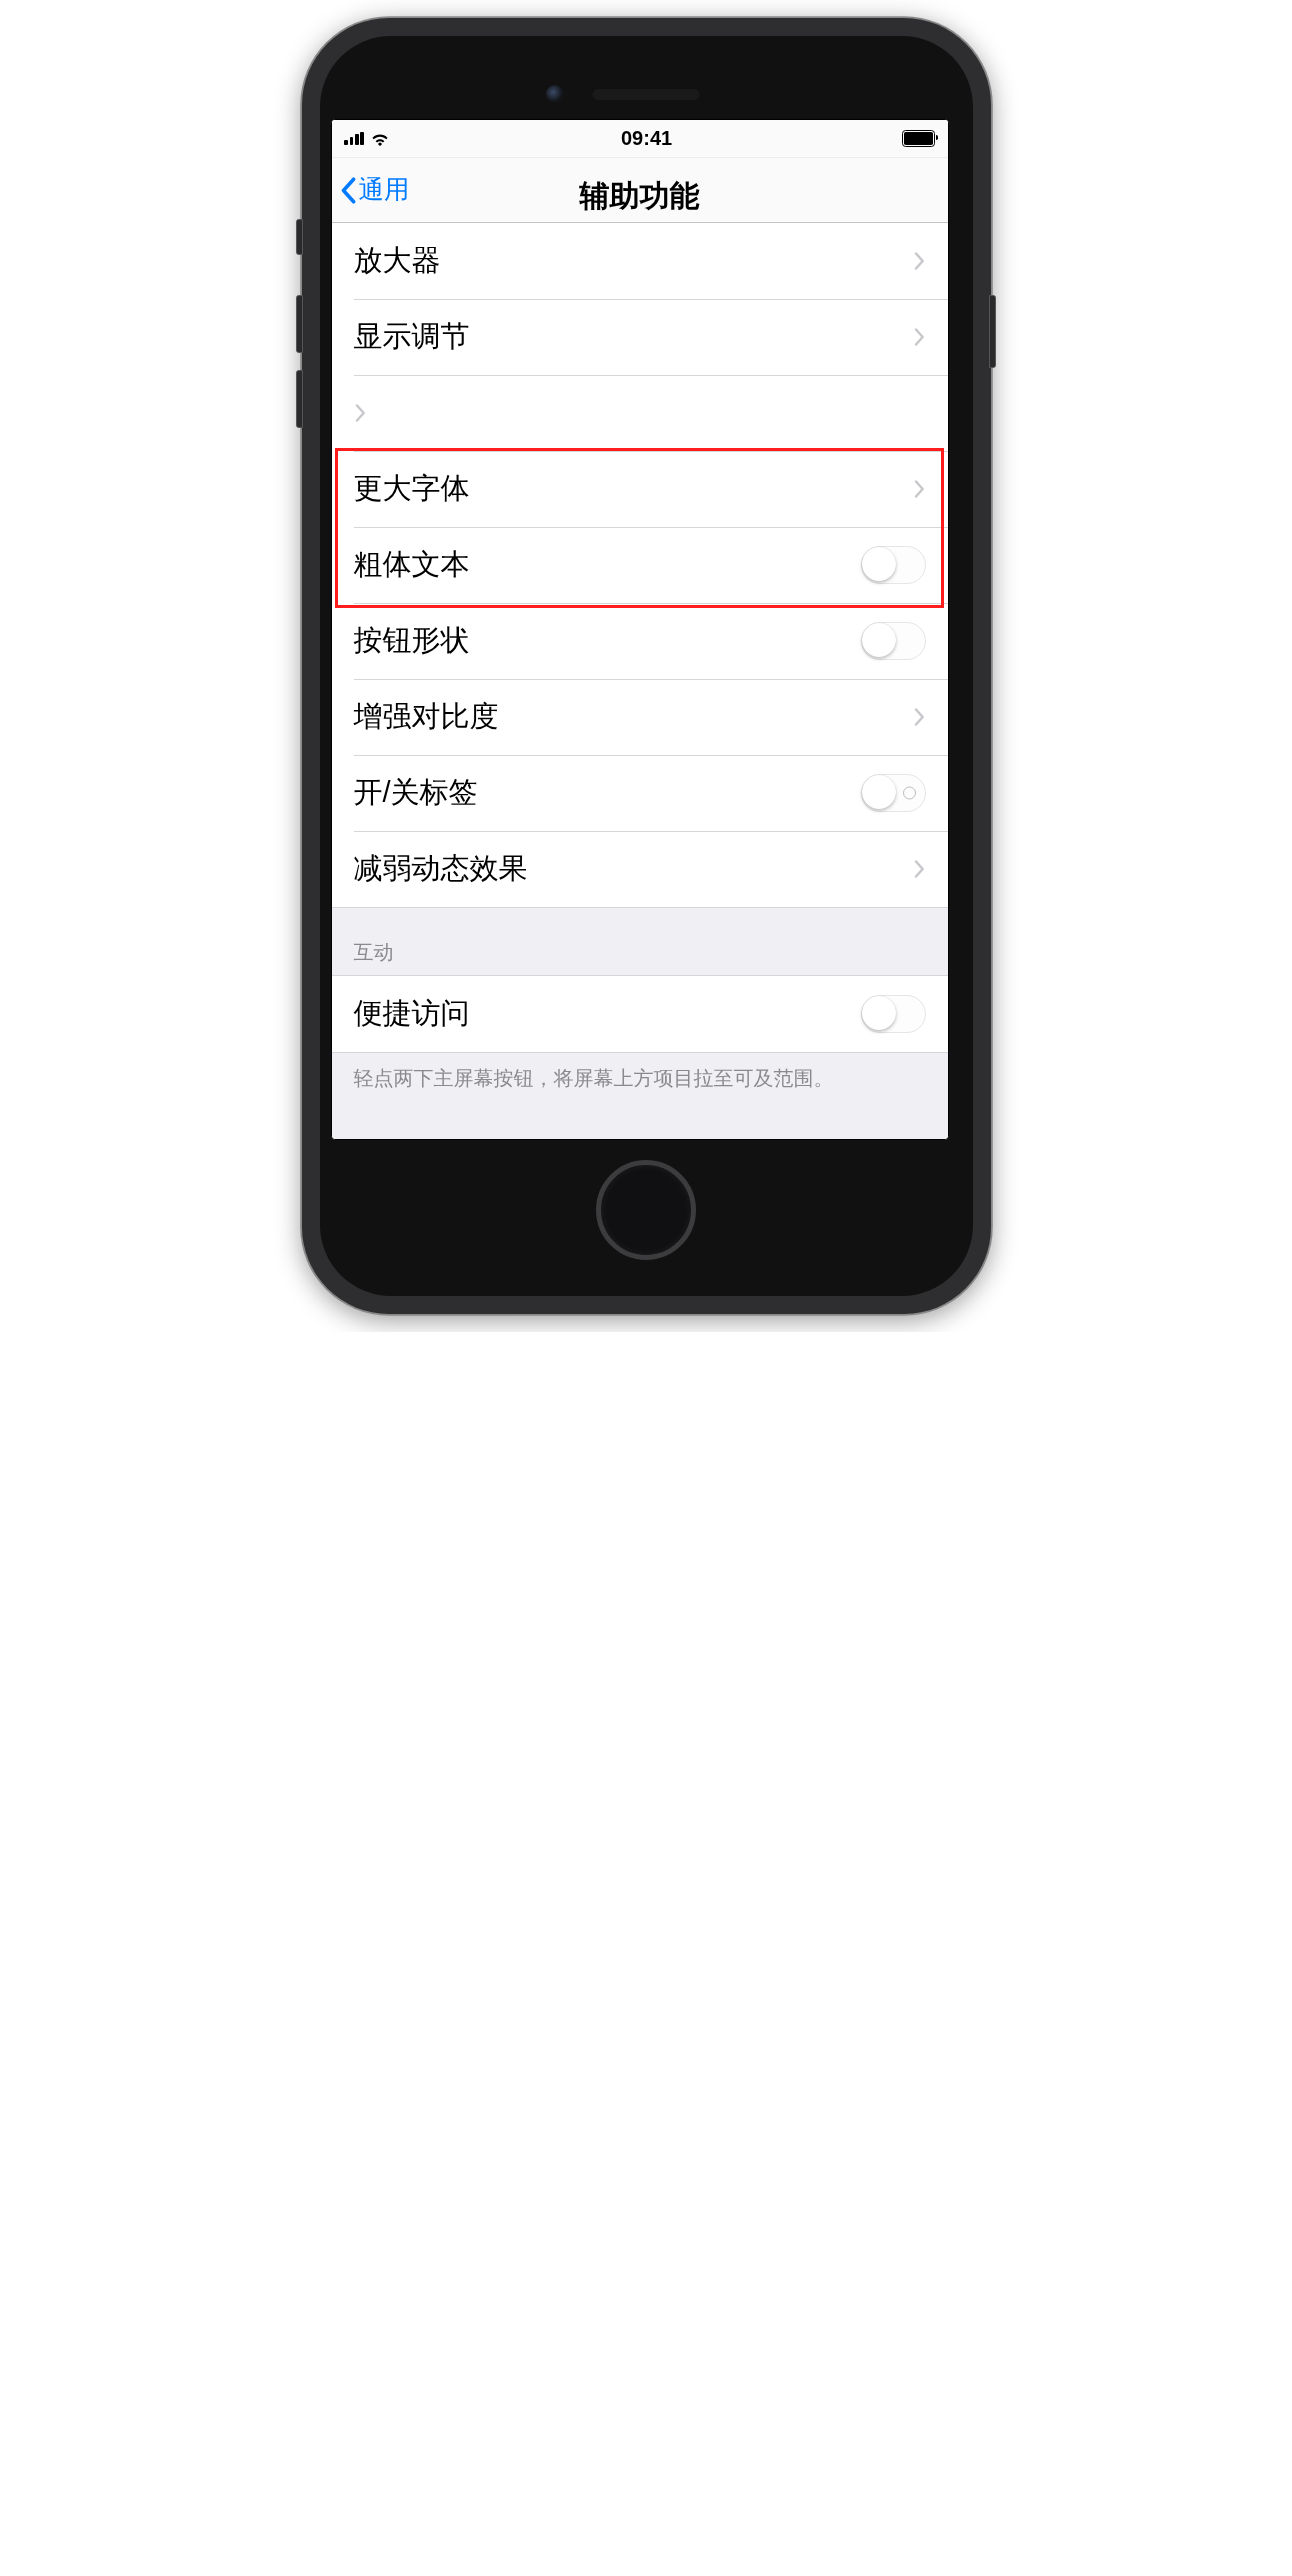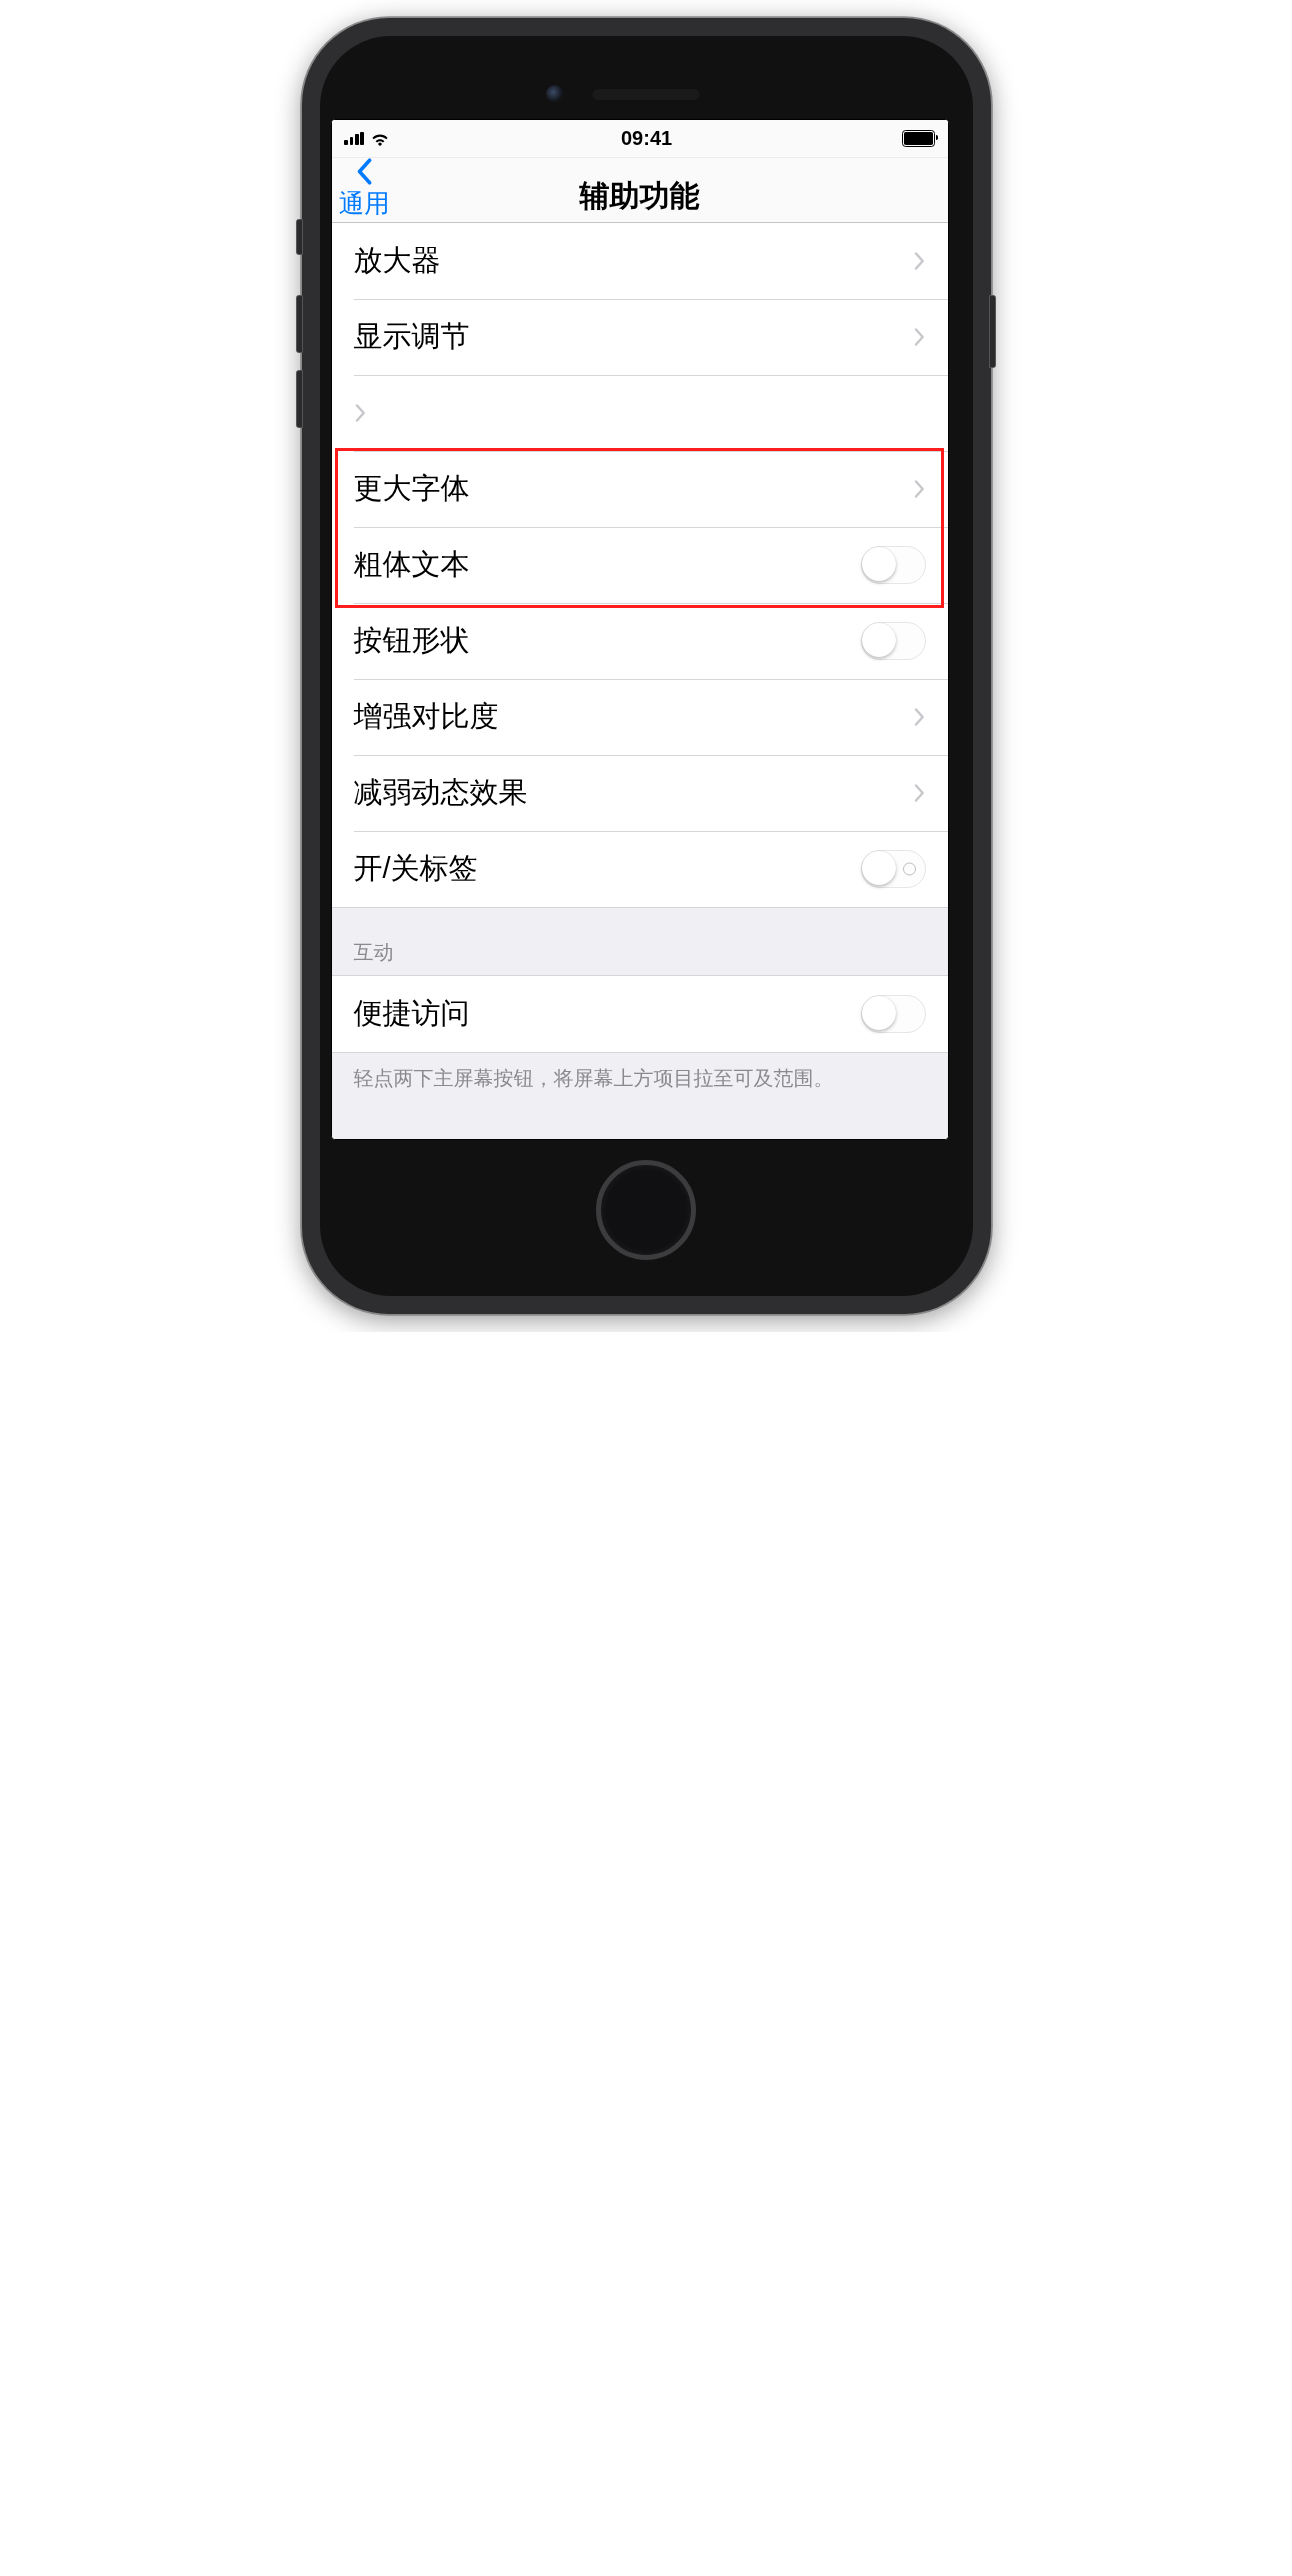--- a/index.html
+++ b/index.html
@@ -139,21 +139,20 @@
     .back-button {
       position: absolute;
       left: 7.3px;
       top: 0;
       bottom: 0;
       display: flex;
       align-items: center;
       color: #007aff;
       font-size: 25.4px;
       gap: 1.8px;
-      flex-direction: column;
     }
     .back-chevron svg { display: block; }
     
     .list {
       background: #efeff4;
     }
     .group {
       background: #fff;
       border-top: 0.9px solid #d6d6d9;
       border-bottom: 0.9px solid #d6d6d9;
@@ -329,33 +328,33 @@
           </div>
           <div class="cell">
             <span class="cell-label">增强对比度</span>
             <span class="chevron">
               <svg width="12.7" height="20" viewBox="0 0 14 24">
                   <path d="M3 3 L11 12 L3 21" stroke="#c7c7cc" stroke-width="3" fill="none" stroke-linecap="round" stroke-linejoin="round"></path>
                 </svg>
             </span>
           </div>
           <div class="cell">
-            <span class="cell-label">减弱动态效果</span>
-            <span class="chevron">
-              <svg width="12.7" height="20" viewBox="0 0 14 24">
-                  <path d="M3 3 L11 12 L3 21" stroke="#c7c7cc" stroke-width="3" fill="none" stroke-linecap="round" stroke-linejoin="round"></path>
-                </svg>
-            </span>
-          </div>
-          <div class="cell">
             <span class="cell-label">开/关标签</span>
             <div class="toggle with-indicator">
                 <div class="knob"></div>
               </div>
           </div>
+          <div class="cell">
+            <span class="cell-label">减弱动态效果</span>
+            <span class="chevron">
+              <svg width="12.7" height="20" viewBox="0 0 14 24">
+                  <path d="M3 3 L11 12 L3 21" stroke="#c7c7cc" stroke-width="3" fill="none" stroke-linecap="round" stroke-linejoin="round"></path>
+                </svg>
+            </span>
+          </div>
         </div>
 
         <div class="header-label">互动</div>
 
         <div class="group">
           <div class="cell">
             <span class="cell-label">便捷访问</span>
             <div class="toggle">
                 <div class="knob"></div>
               </div>

